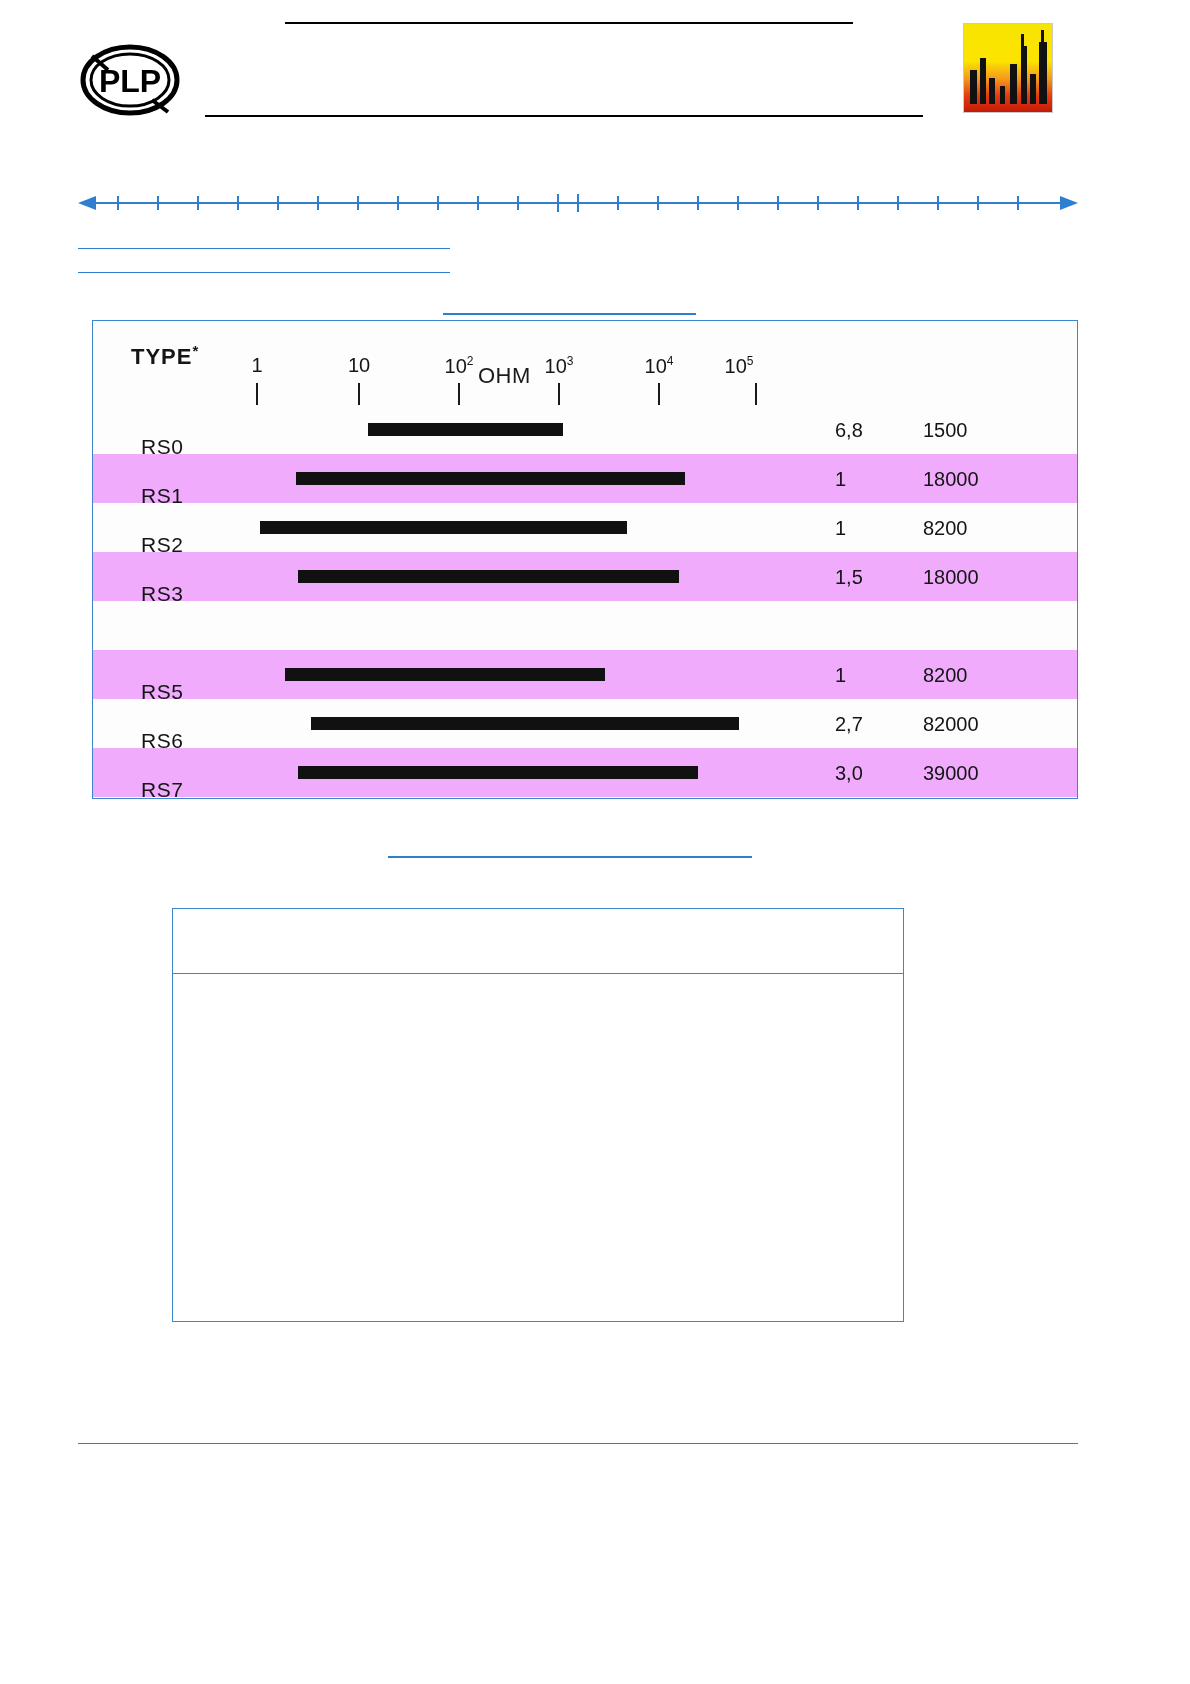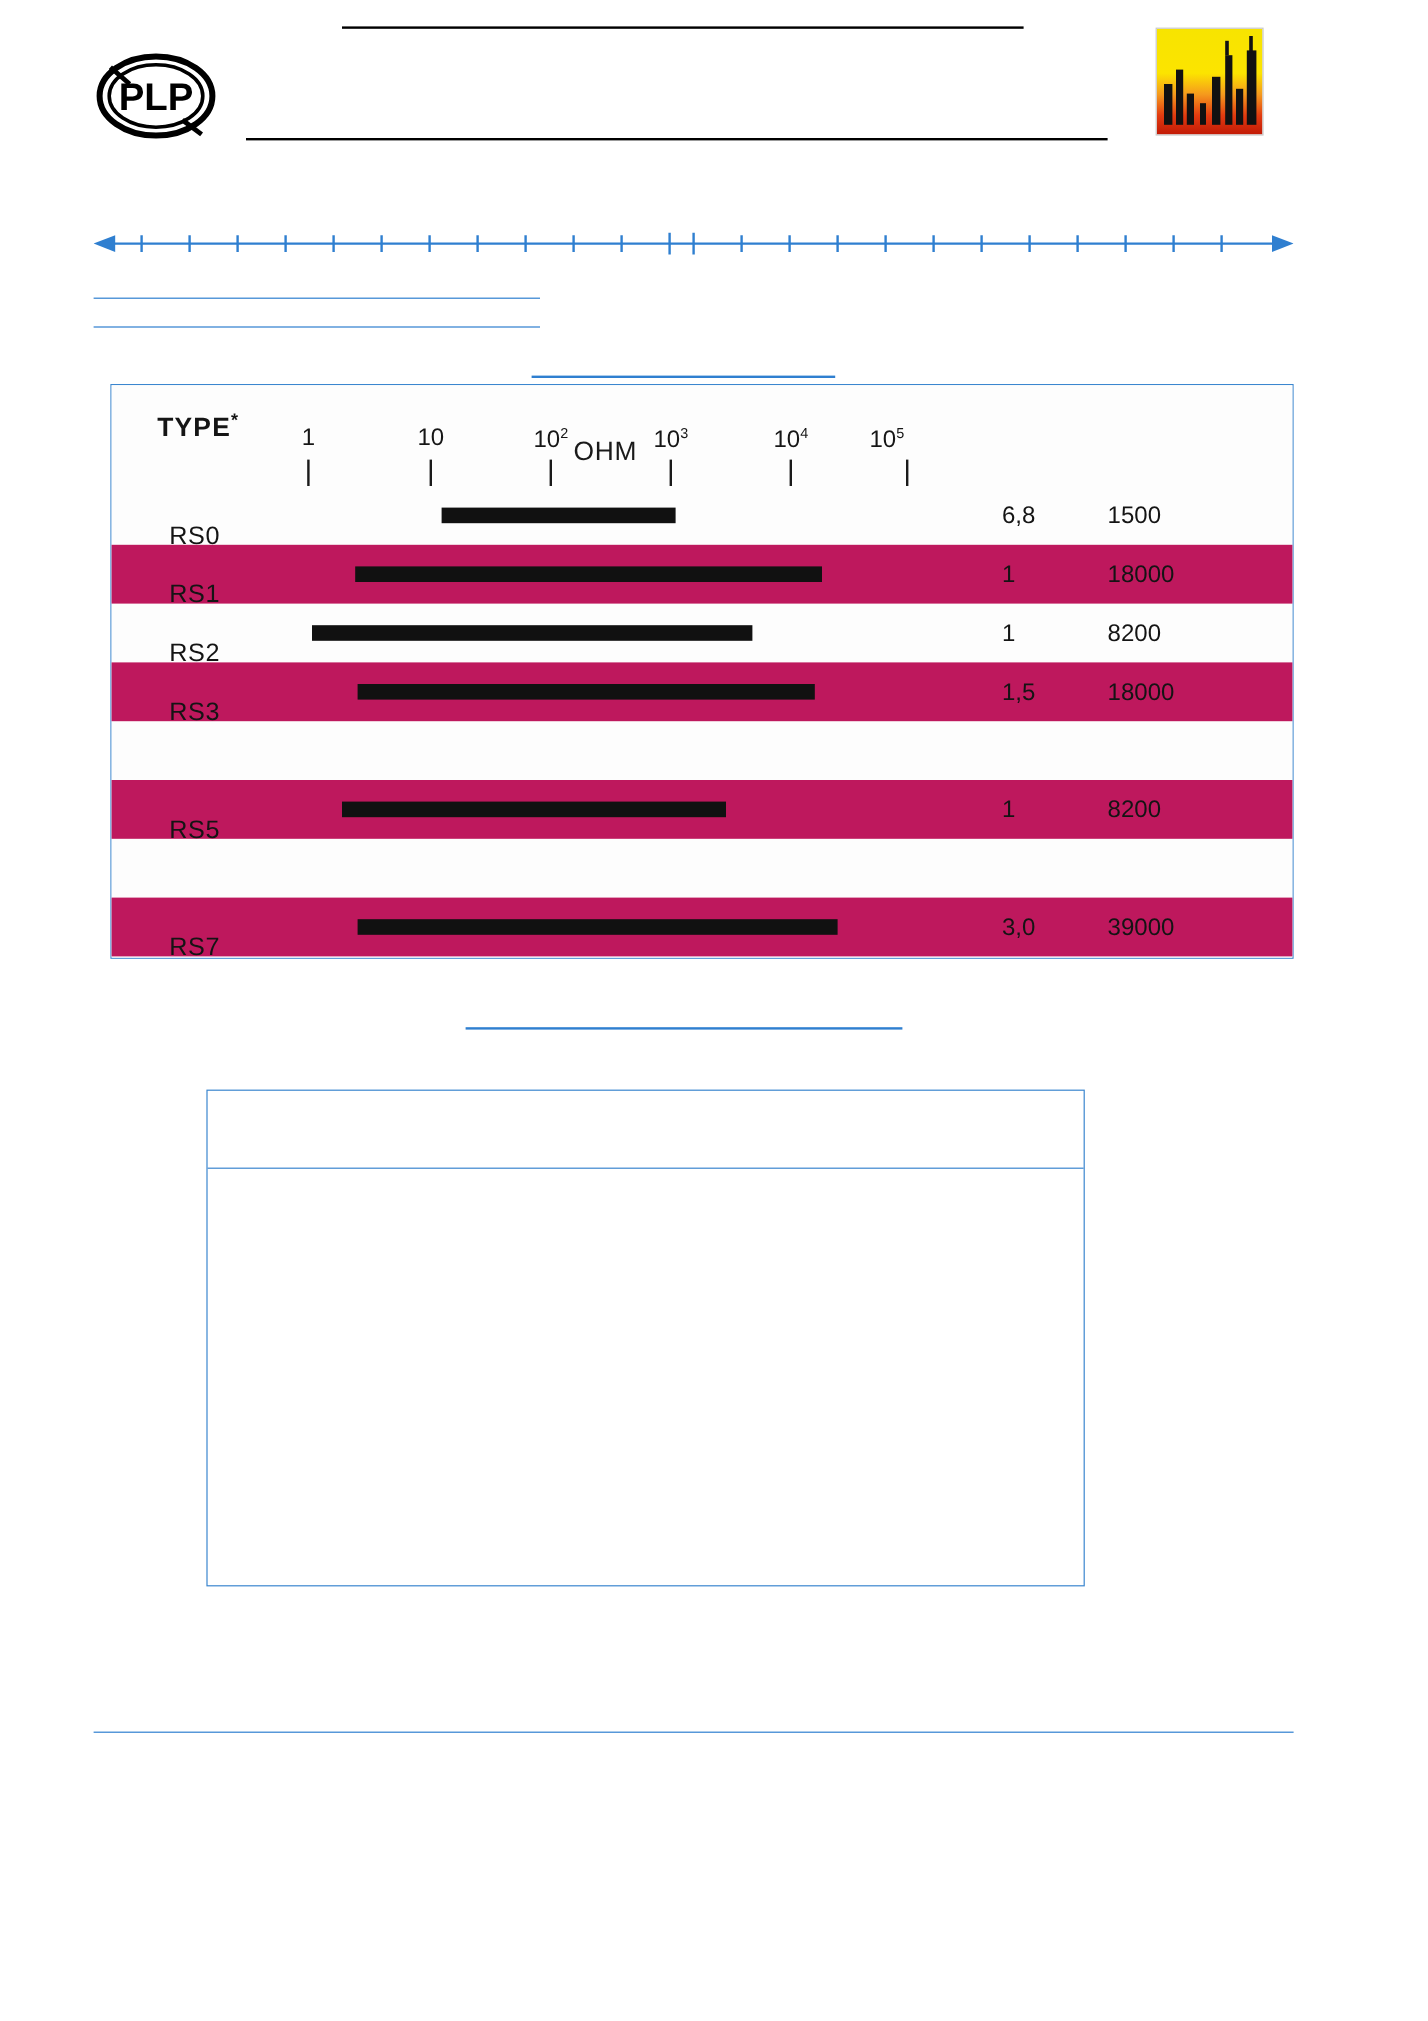--- a/index.html
+++ b/index.html
@@ -152,21 +152,21 @@
     background: #1a1a1a;
   }
 
   
   .row {
     position: absolute;
     left: 0;
     width: 100%;
     height: 49px;
   }
-  .row.alt { background: #be185d; }
+  .row.alt { background: #f0abfc; }
   .row-label {
     position: absolute;
     left: 48px;
     top: 30px;
     font-size: 21px;
     letter-spacing: 0.5px;
     color: #141414;
   }
   .row-bar {
     position: absolute;
@@ -348,20 +348,26 @@
     </div>
 
 
     <div class="row alt" style="top:329px;">
       <div class="row-label">RS5</div>
       <div class="row-bar" style="left:192px; width:320px;"></div>
       <div class="row-min">1</div>
       <div class="row-max">8200</div>
     </div>
 
+    <div class="row" style="top:378px;">
+      <div class="row-label">RS6</div>
+      <div class="row-bar" style="left:218px; width:428px;"></div>
+      <div class="row-min">2,7</div>
+      <div class="row-max">82000</div>
+    </div>
 
     <div class="row alt" style="top:427px;">
       <div class="row-label">RS7</div>
       <div class="row-bar" style="left:205px; width:400px;"></div>
       <div class="row-min">3,0</div>
       <div class="row-max">39000</div>
     </div>
 
   </div>
 </div>

